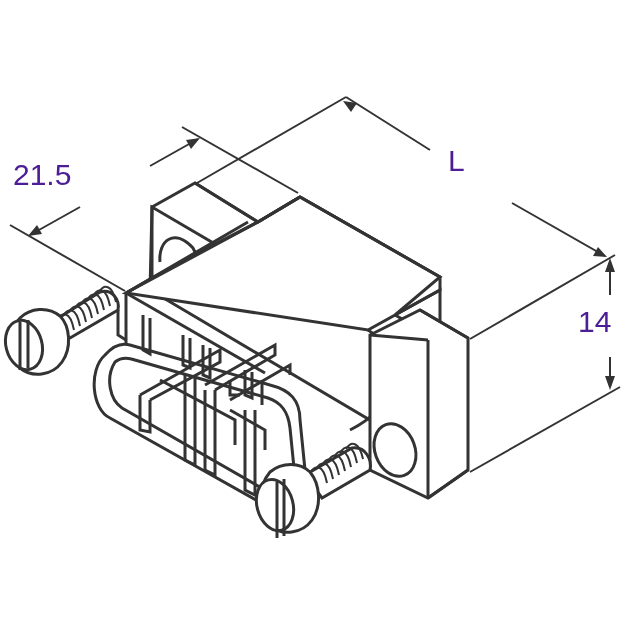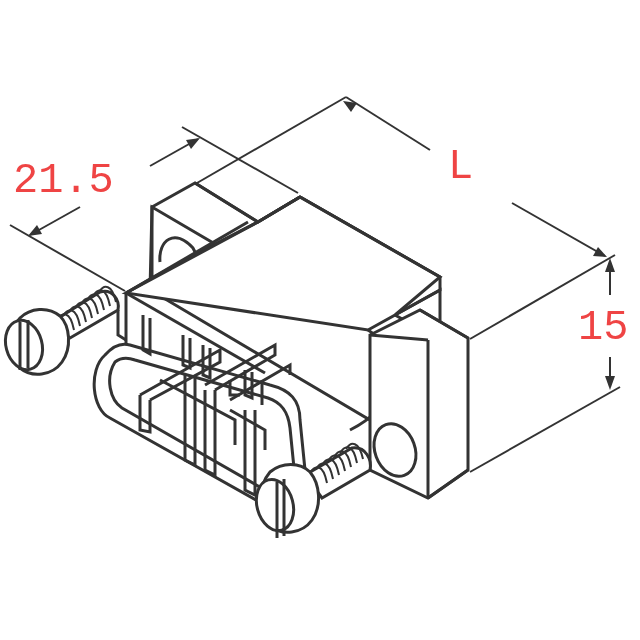--- a/index.html
+++ b/index.html
@@ -3,21 +3,21 @@
 <meta charset="utf-8">
 <style>
   html, body { margin: 0; padding: 0; background: #ffffff; }
   body { width: 640px; height: 640px; overflow: hidden; }
   #drawing { position: absolute; left: 0; top: 0; width: 640px; height: 640px; }
   .ln { stroke: #333333; stroke-width: 3; fill: none; stroke-linejoin: miter; stroke-linecap: butt; }
   .fl { stroke: #333333; stroke-width: 3; fill: #ffffff; stroke-linejoin: miter; }
   .dim { stroke: #333333; stroke-width: 2; fill: none; }
   .arr { fill: #333333; stroke: none; }
   .th { stroke: #333333; stroke-width: 2; fill: none; }
-  .lbl { position: absolute; font-family: Liberation Mono, monospace; color: #ef4444; font-size: 42px; line-height: 1; }
+  .lbl { position: absolute; font-family: Liberation Sans, sans-serif; color: #4c1d95; font-size: 30px; line-height: 1; }
 </style>
 </head>
 <body>
 
 <svg id="drawing" viewBox="0 0 640 640" xmlns="http://www.w3.org/2000/svg">
 
   <g>
     <line class="dim" x1="182" y1="127" x2="298" y2="193"></line>
     <line class="dim" x1="10" y1="225" x2="125" y2="291"></line>
     <line class="dim" x1="150" y1="166" x2="198" y2="139"></line>
@@ -129,13 +129,13 @@
     </g>
     <path class="fl" d="M270,472 C282,462 300,462 310,472 C320,484 322,506 312,520 C302,534 282,536 270,526 C256,514 258,486 270,472 Z"></path>
     <ellipse class="fl" cx="275" cy="505" rx="18" ry="26" transform="rotate(-15 275 505)"></ellipse>
     <line class="ln" x1="277" y1="482" x2="277" y2="538"></line>
     <line class="ln" x1="284" y1="479" x2="284" y2="536"></line>
   </g>
 </svg>
 
 <div class="lbl" style="left:13px; top:160px;">21.5</div>
 <div class="lbl" style="left:448px; top:146px;">L</div>
-<div class="lbl" style="left:578px; top:307px;">15</div>
+<div class="lbl" style="left:578px; top:307px;">14</div>
 
 </body></html>

